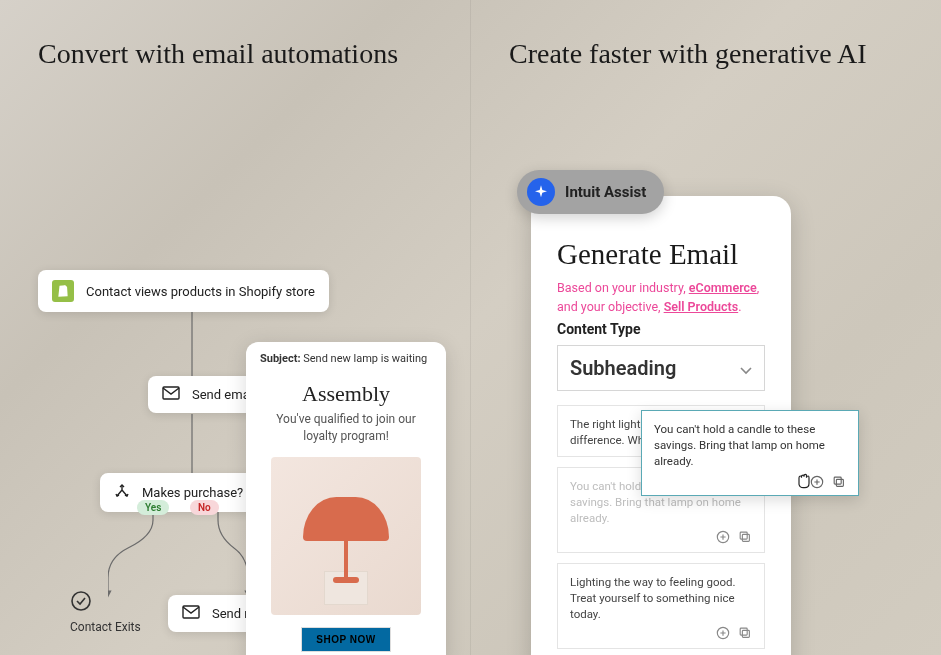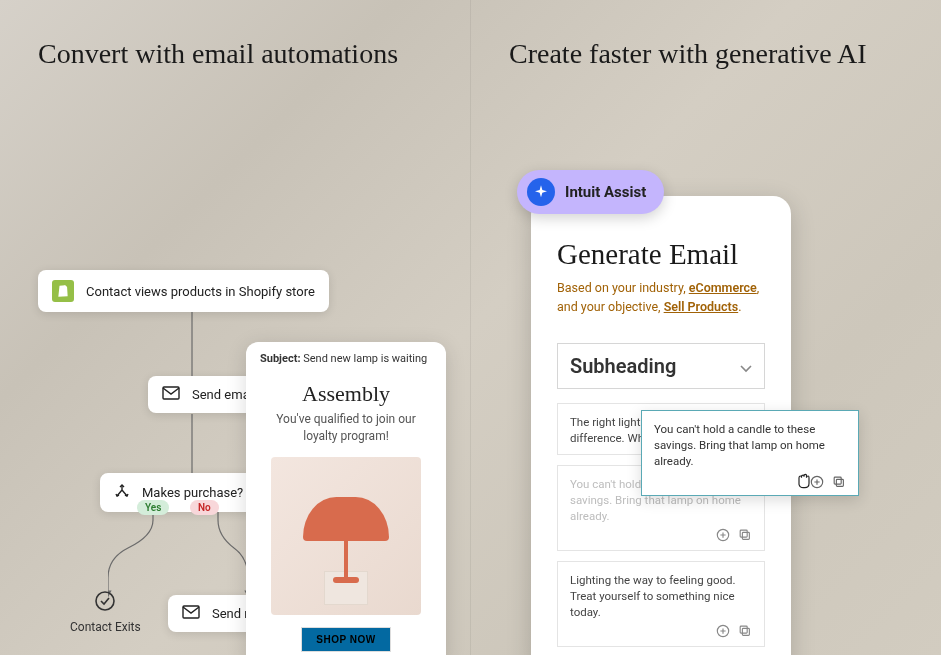--- a/index.html
+++ b/index.html
@@ -34,21 +34,21 @@
   gap: 12px;
   font-size: 13px;
   color: #222;
   position: absolute;
   white-space: nowrap;
 }
 .n-trigger { top: 170px; left: 0; }
 .n-send { top: 276px; left: 110px; justify-content: space-between; }
 .n-decision { top: 373px; left: 62px; }
 .n-remind { top: 495px; left: 130px; }
-.exit-wrap { position: absolute; top: 490px; left: 32px; text-align: center; }
+.exit-wrap { position: absolute; top: 490px; left: 32px; }
 .exit-label { font-size: 12px; color: #333; margin-top: 4px; }
 .branch-pill {
   position: absolute;
   font-size: 10px;
   padding: 2px 8px;
   border-radius: 10px;
   font-weight: 600;
 }
 .pill-yes { background: #d4edda; color: #2e7d32; top: 400px; left: 99px; }
 .pill-no  { background: #f8d7da; color: #c62828; top: 400px; left: 152px; }
@@ -130,39 +130,39 @@
   top: 196px; left: 60px;
   width: 260px;
   background: #fff;
   border-radius: 18px;
   box-shadow: 0 6px 24px rgba(0,0,0,0.18);
   padding: 42px 26px 18px;
 }
 .assist-pill {
   position: absolute;
   top: -26px; left: -14px;
-  background: #c4b5fd;
+  background: #a3a3a3;
   border-radius: 26px;
   box-shadow: 0 4px 14px rgba(0,0,0,0.18);
   padding: 8px 18px 8px 10px;
   display: flex; align-items: center; gap: 10px;
   font-weight: 700; font-size: 15px; color: #222;
 }
 .assist-badge {
   width: 28px; height: 28px; border-radius: 50%;
   background: #2563eb; display: flex; align-items: center; justify-content: center;
 }
 .assist-badge svg { width: 16px; height: 16px; }
 .gen-title {
   font-family: Georgia, serif;
   font-size: 29px;
   color: #1a1a1a;
   margin-bottom: 8px;
 }
-.gen-sub { font-size: 12.5px; color: #a16207; line-height: 1.5; margin-bottom: 26px; }
+.gen-sub { font-size: 12.5px; color: #ec4899; line-height: 1.5; margin-bottom: 4px; }
 .gen-sub .u { text-decoration: underline; font-weight: 600; }
 .ct-label { font-size: 14px; font-weight: 700; color: #222; margin-bottom: 8px; }
 .select-box {
   border: 1px solid #d6d6d6;
   padding: 10px 12px;
   display: flex; justify-content: space-between; align-items: center;
   font-size: 20px; font-weight: 600; color: #333;
   margin-bottom: 14px;
 }
 .suggestion {
@@ -301,20 +301,21 @@
             </svg>
         </span>
         <span>Intuit Assist</span>
       </div>
 
       <div class="gen-title">Generate Email</div>
       <div class="gen-sub">
         <span>Based on your industry, </span><span class="u">eCommerce</span><span>, and your objective, </span><span class="u">Sell Products</span><span>.</span>
       </div>
 
+      <div class="ct-label">Content Type</div>
       <div class="select-box">
         <span>Subheading</span>
         <span>
           <svg width="12" height="8" viewBox="0 0 12 8" fill="none" stroke="#888" stroke-width="1.6">
               <path d="M1 1 L6 6 L11 1"></path>
             </svg>
         </span>
       </div>
 
       <div class="suggestion">

